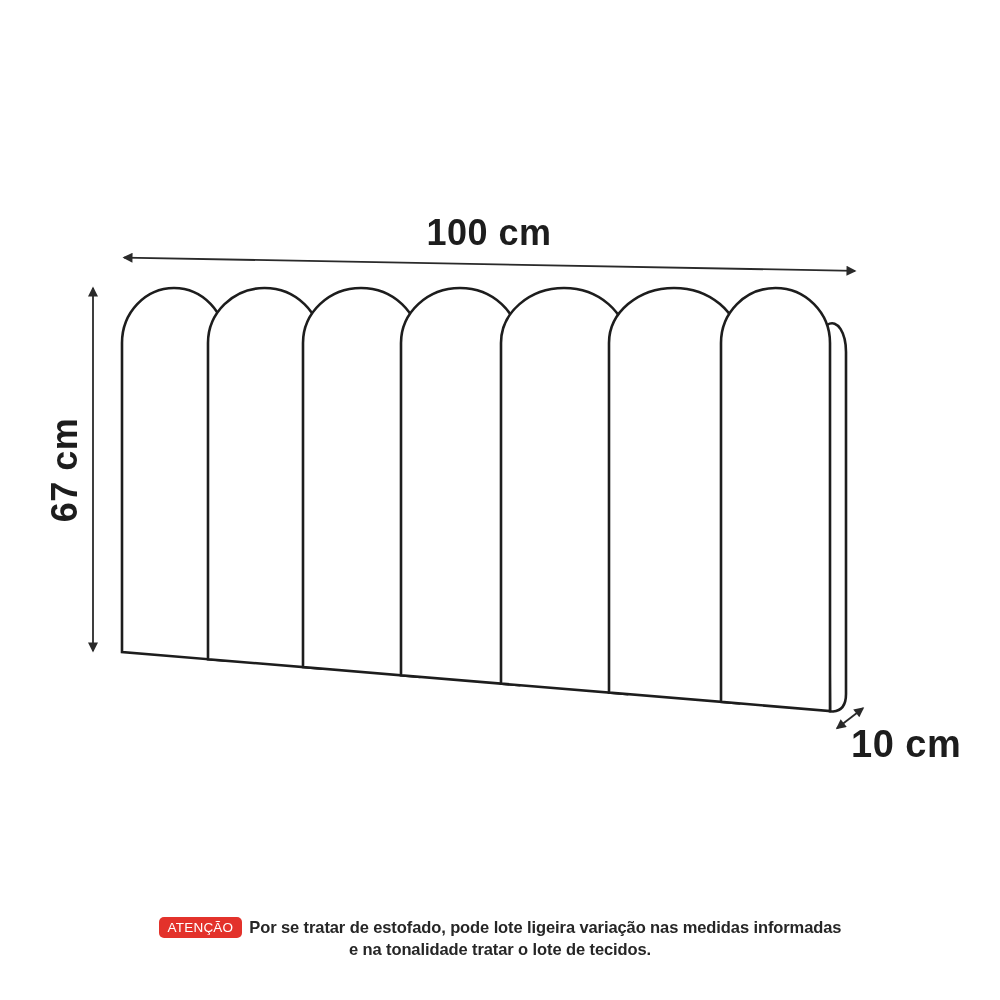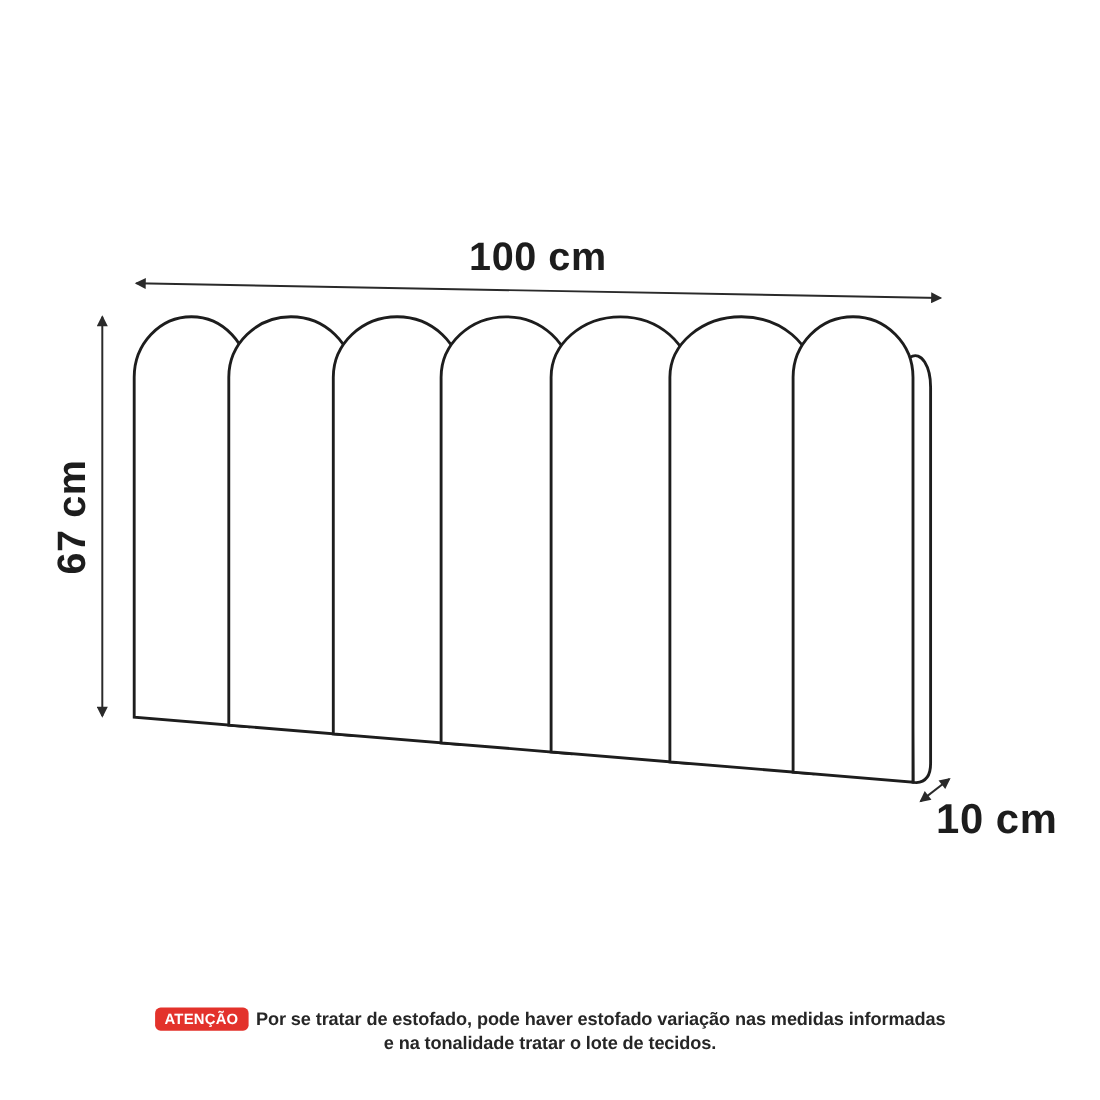--- a/index.html
+++ b/index.html
@@ -41,21 +41,21 @@
     font-size: 16.5px;
     line-height: 22px;
     letter-spacing: -0.1px;
   }
   .warning p { margin: 0; }
   .warning .badge {
     display: inline-block;
     background: #e3322b;
     color: #ffffff;
     font-size: 13.5px;
-    font-weight: bold;
+    font-weight: normal;
     line-height: 15px;
     padding: 3px 9px 3px 9px;
     border-radius: 5px;
     margin-right: 7px;
     letter-spacing: 0.2px;
     vertical-align: 1px;
   }
 </style>
 </head>
 <body>
@@ -86,17 +86,17 @@
 
       <line x1="93" y1="288" x2="93" y2="651" stroke="#2a2a2a" stroke-width="1.8" marker-start="url(#arrowhead)" marker-end="url(#arrowhead)"></line>
       <text class="dim-label" x="77" y="470" font-size="36" text-anchor="middle" transform="rotate(-90 77 470)">67 cm</text>
 
       <line x1="837" y1="728.3" x2="863" y2="708.2" stroke="#2a2a2a" stroke-width="1.8" marker-start="url(#arrowhead)" marker-end="url(#arrowhead)"></line>
       <text class="dim-label" x="851" y="757" font-size="38" text-anchor="start">10 cm</text>
     </g>
   </svg>
 
   <div class="warning">
-    <p><span class="badge">ATENÇÃO</span><span>Por se tratar de estofado, pode haver estofado variação nas medidas informadas</span></p>
+    <p><span class="badge">ATENÇÃO</span><span>Por se tratar de estofado, pode lote ligeira variação nas medidas informadas</span></p>
     <p>e na tonalidade tratar o lote de tecidos.</p>
   </div>
 
 </div>
 
 </body></html>

